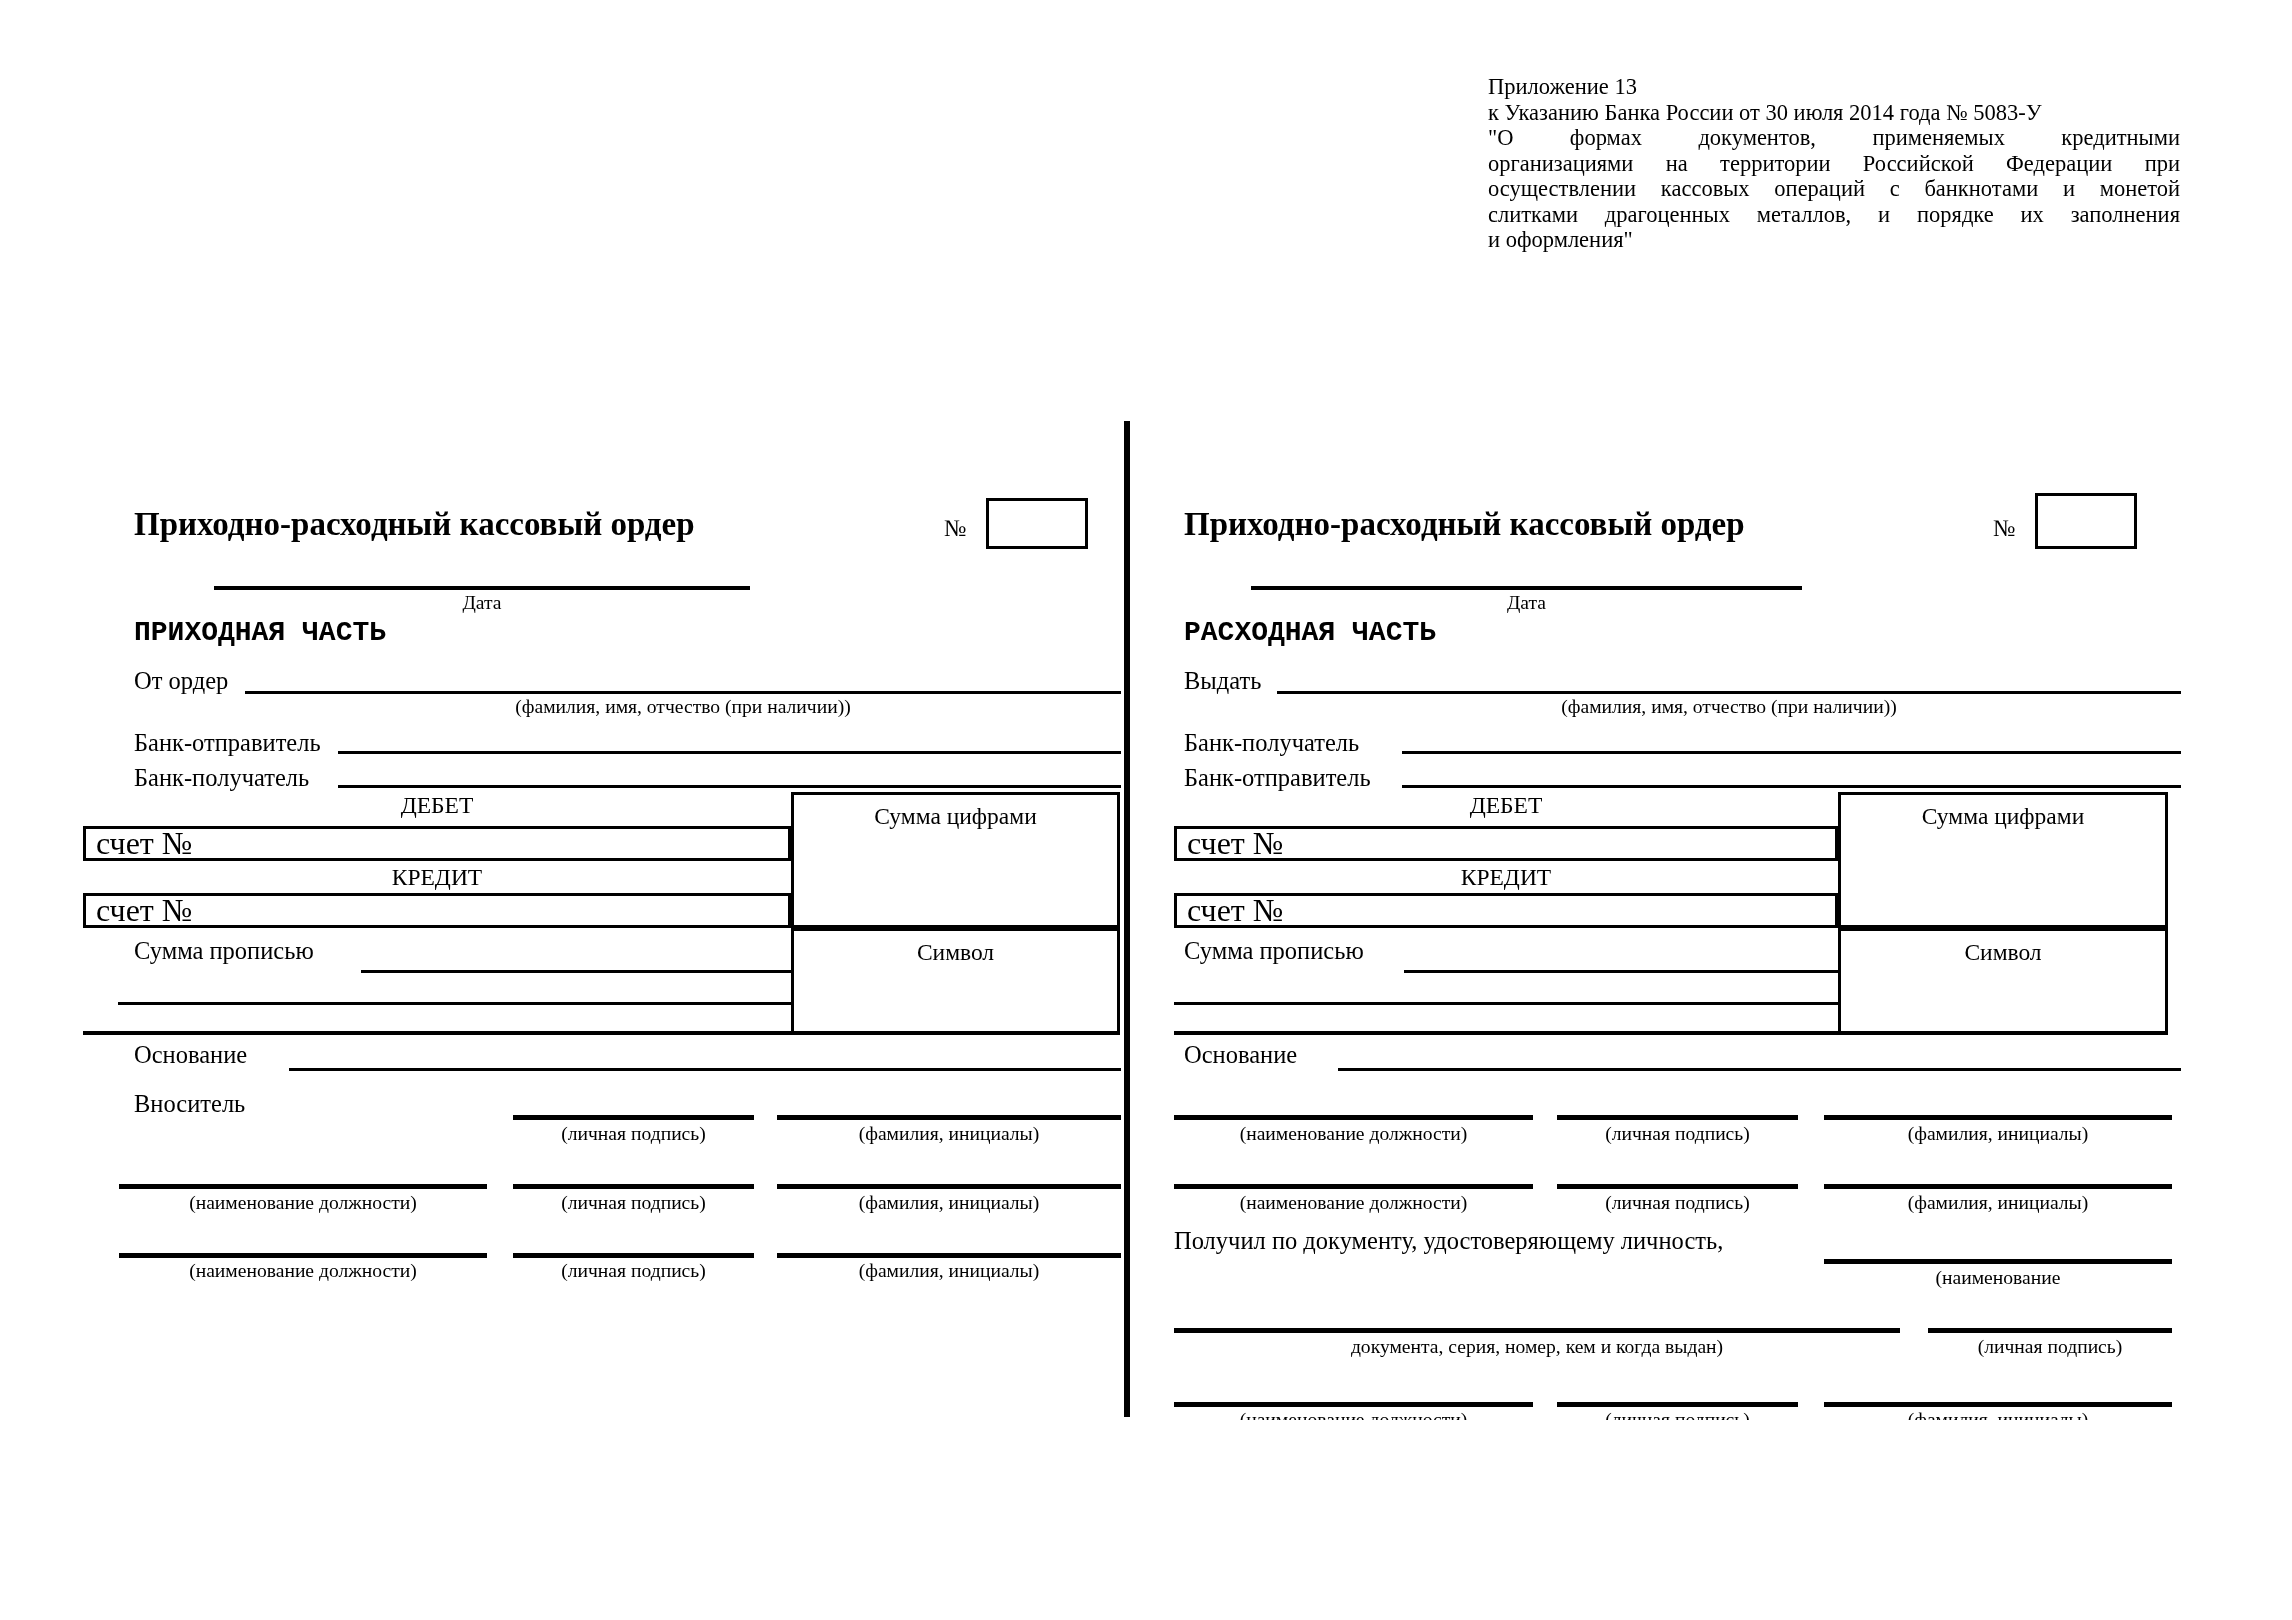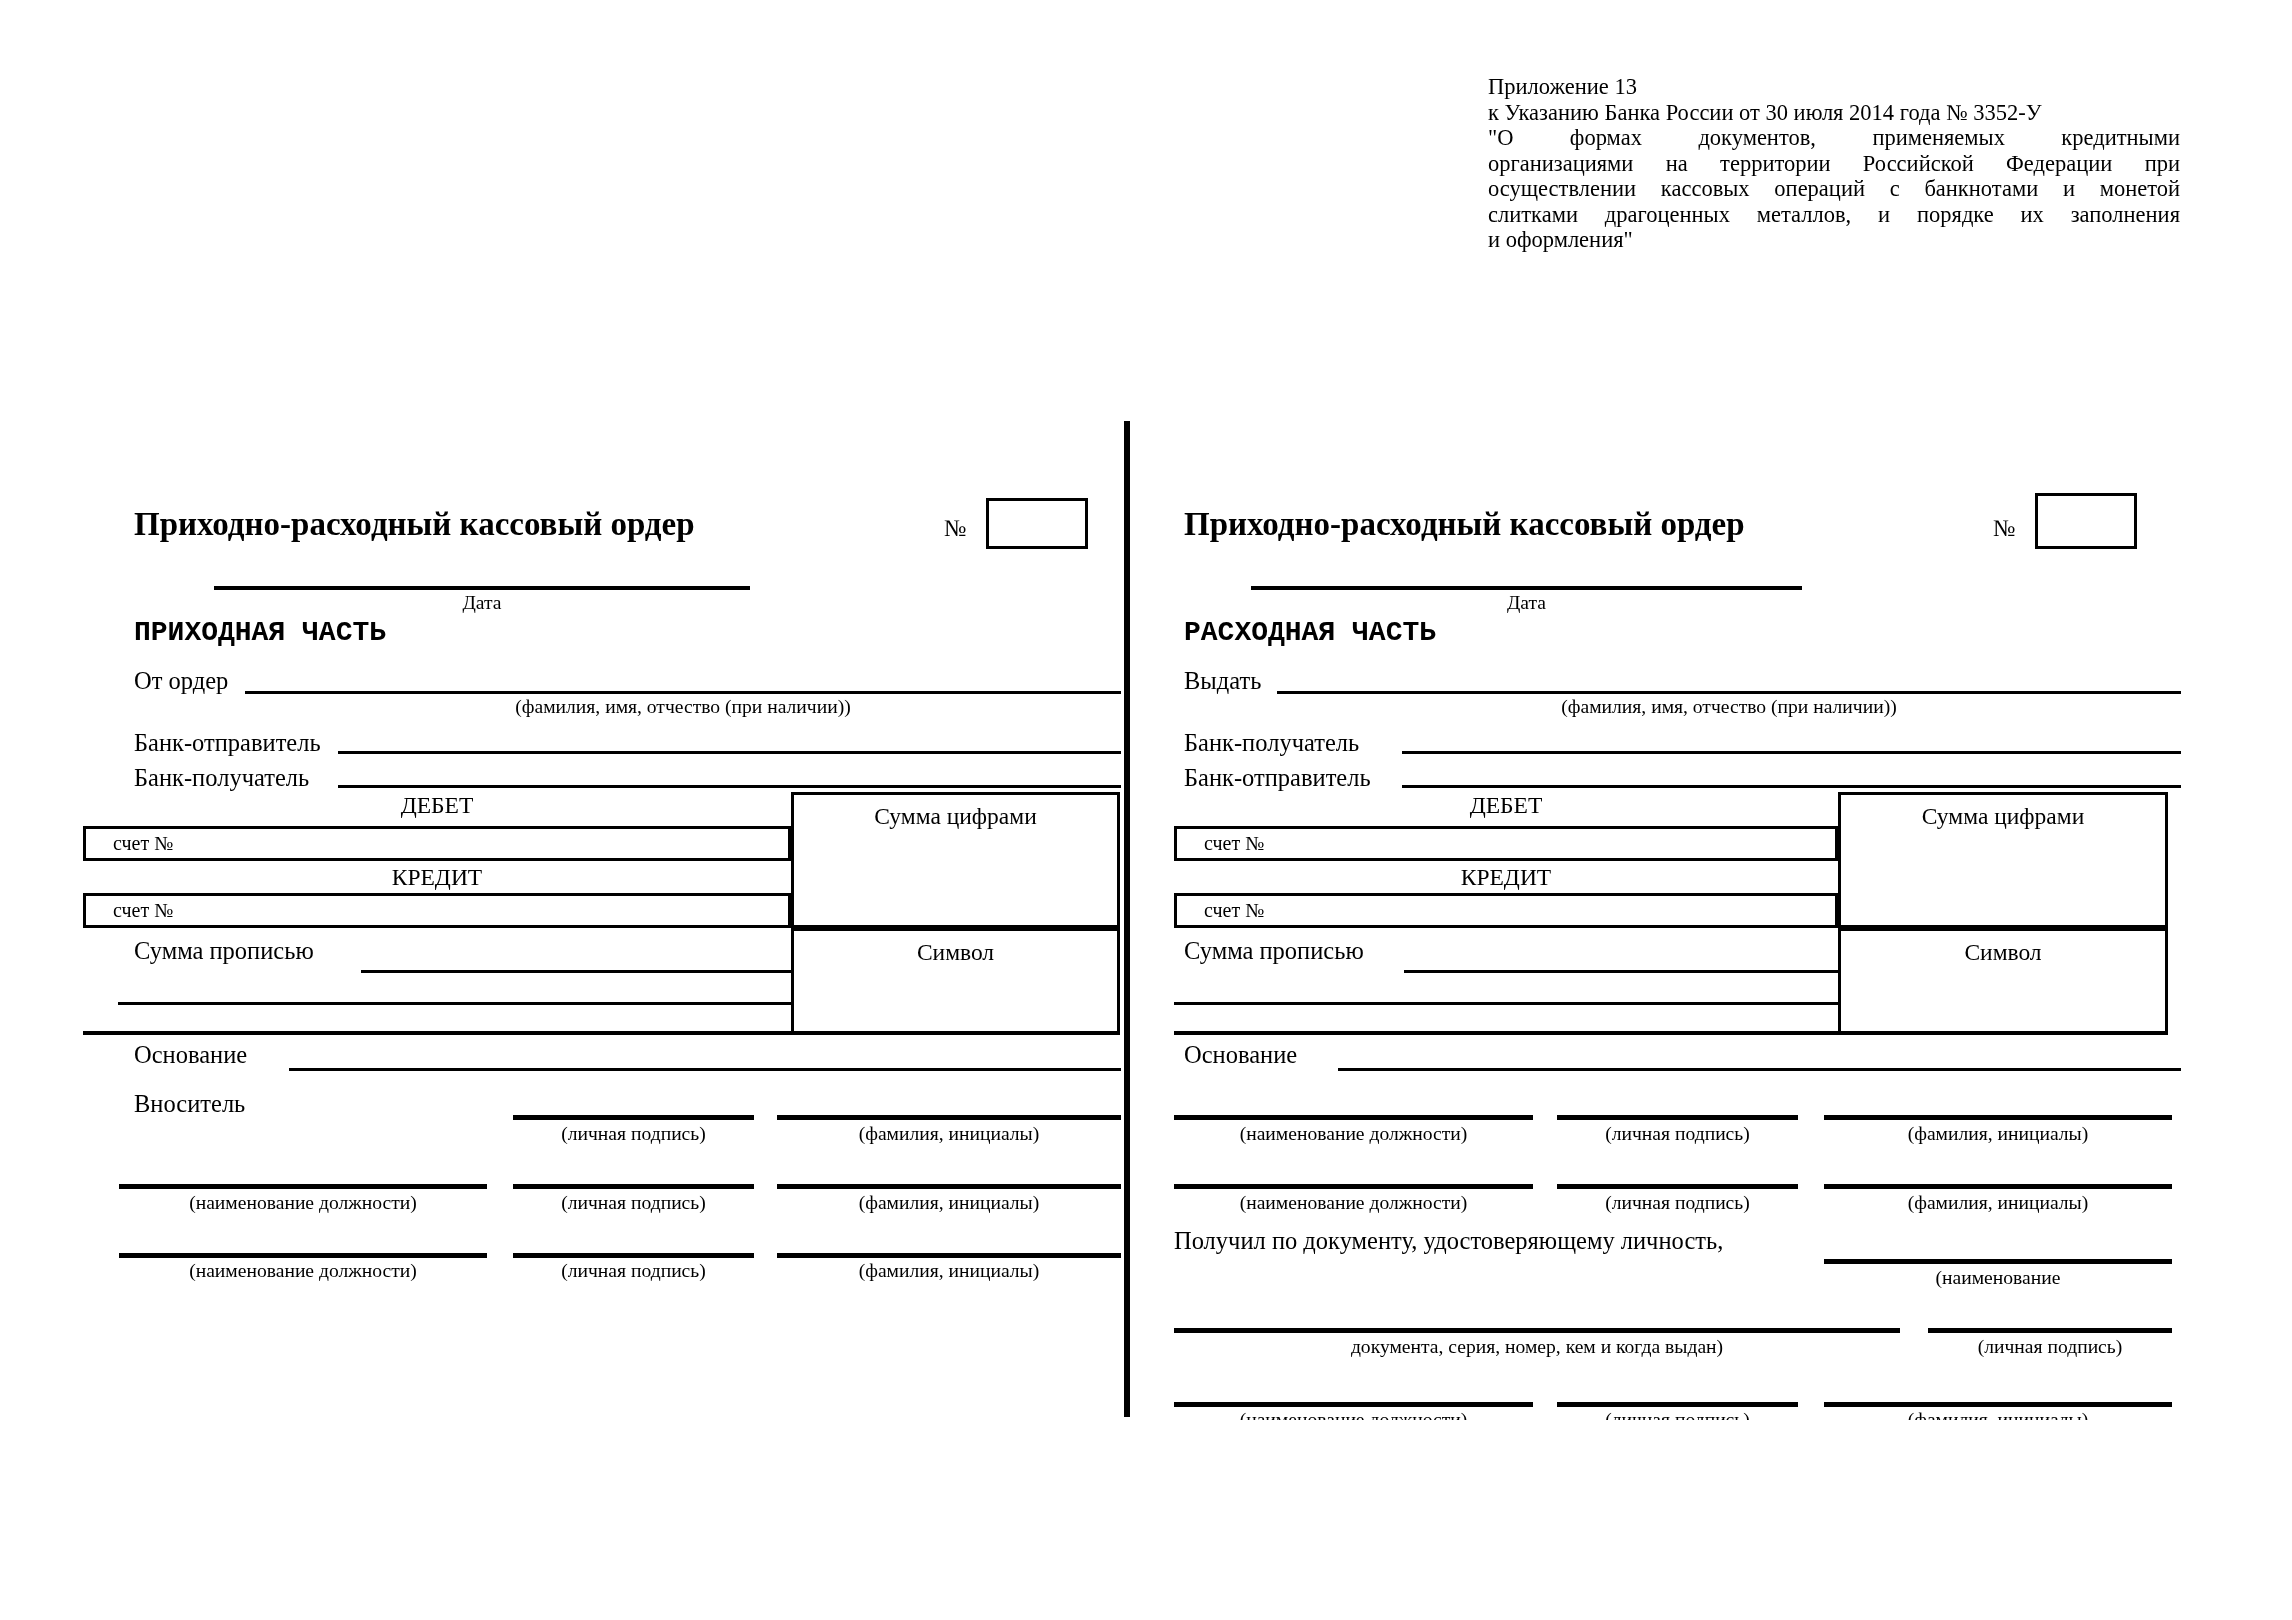--- a/index.html
+++ b/index.html
@@ -12,37 +12,37 @@
   .ln5{position:absolute;background:#000;height:4.9px;}
   .vline{position:absolute;background:#000;width:5.9px;}
   .title{position:absolute;font-size:33px;font-weight:bold;white-space:nowrap;}
   .section{position:absolute;font-size:28px;font-weight:bold;white-space:nowrap;font-family:Liberation Mono, monospace;}
   .lbl{position:absolute;font-size:24.5px;white-space:nowrap;}
   .num{position:absolute;font-size:23.5px;white-space:nowrap;}
   .cap{position:absolute;font-size:19.6px;text-align:center;white-space:nowrap;}
   .hdr{position:absolute;font-size:23.5px;text-align:center;white-space:nowrap;}
   .box{position:absolute;border:3.9px solid #000;box-sizing:border-box;}
   .boxhdr{text-align:center;font-size:23.5px;padding-top:8px;}
-  .acct{font-size:20px;padding-left:27px;line-height:28px;display:inline-block;}
+  .acct{font-size:32px;padding-left:10px;line-height:28px;display:inline-block;}
   .appx{position:absolute;left:1488px;top:74px;width:692px;font-size:22.5px;line-height:25.5px;}
   .jline{text-align:justify;text-align-last:justify;}
   .codebox{
     position:absolute;left:1814px;top:423px;width:364px;height:72px;
     border:3.9px solid #000;box-sizing:border-box;text-align:center;
     font-size:22.5px;line-height:29px;padding-top:2px;
   }
 </style>
 </head>
 <body>
 
 <div id="sheet">
 
   <div class="appx">
     <div>Приложение 13</div>
-    <div>к Указанию Банка России от 30 июля 2014 года № 3352-У</div>
+    <div>к Указанию Банка России от 30 июля 2014 года № 5083-У</div>
     <div class="jline">"О формах документов, применяемых кредитными</div>
     <div class="jline">организациями на территории Российской Федерации при</div>
     <div class="jline">осуществлении кассовых операций с банкнотами и монетой</div>
     <div class="jline">слитками драгоценных металлов, и порядке их заполнения</div>
     <div>и оформления"</div>
   </div>
 
 
   <div class="vline" style="left:1124px;top:421px;height:996px"></div>
 

